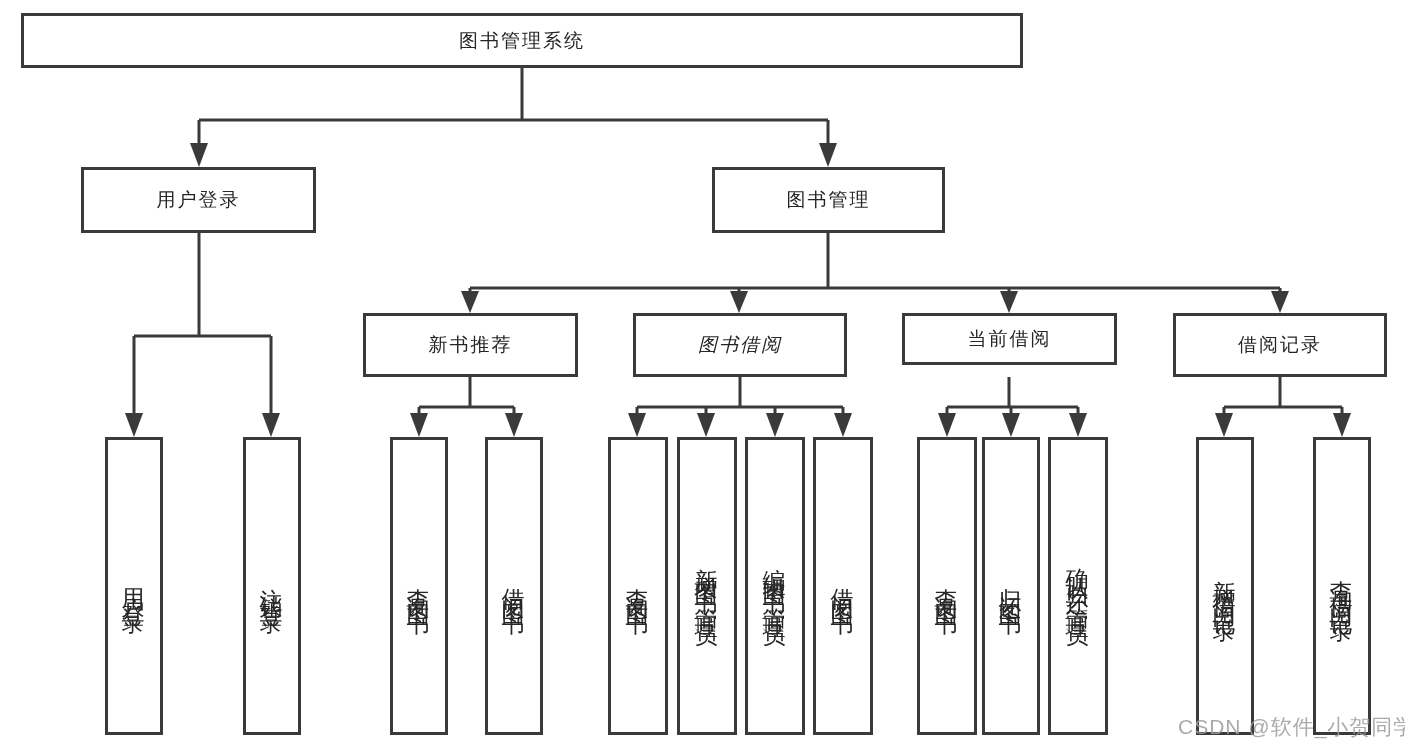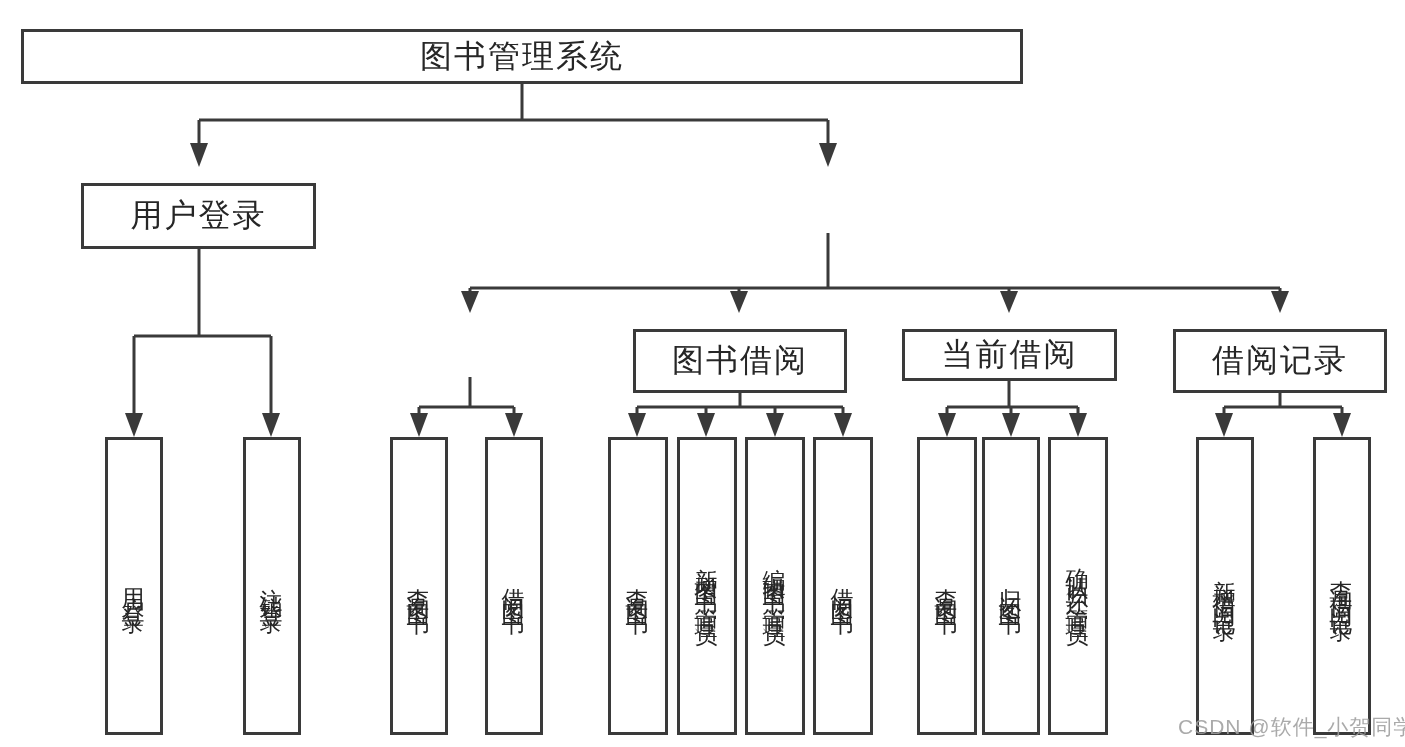--- a/index.html
+++ b/index.html
@@ -27,23 +27,22 @@
     background: #ffffff;
     border: 3px solid #3a3a3a;
     color: #262626;
     display: flex;
     align-items: center;
     justify-content: center;
     z-index: 2;
     white-space: nowrap;
   }
   .node.h {
-    font-size: 32px;
+    font-size: 19px;
     letter-spacing: 2px;
-    margin-top: 16px;
   }
   .node.v {
     writing-mode: vertical-rl;
     text-orientation: mixed;
     font-size: 23px;
     letter-spacing: 8px;
   }
   .watermark {
     position: absolute;
     left: 1178px;
@@ -103,22 +102,24 @@
       <polygon points="1069,413 1087,413 1078,437"></polygon>
 
       <polygon points="1215,413 1233,413 1224,437"></polygon>
       <polygon points="1333,413 1351,413 1342,437"></polygon>
     </g>
   </svg>
 
   <div class="node h" style="left:21px; top:13px; width:1002px; height:55px;">图书管理系统</div>
 
   <div class="node h" style="left:81px; top:167px; width:235px; height:66px;">用户登录</div>
+  <div class="node h" style="left:712px; top:167px; width:233px; height:66px;">图书管理</div>
 
-  <div class="node h" style="left:633px; top:313px; width:214px; height:64px;">图书借阅</div>
+  <div class="node h" style="left:363px; top:313px; width:215px; height:64px;">新书推荐</div>
+  <div class="node h" style="left:633px; top:313px; width:214px; height:64px;font-style:italic;">图书借阅</div>
   <div class="node h" style="left:902px; top:313px; width:215px; height:52px;">当前借阅</div>
   <div class="node h" style="left:1173px; top:313px; width:214px; height:64px;">借阅记录</div>
 
   <div class="node v" style="left:105px; top:437px; width:58px; height:298px;">用户登录</div>
   <div class="node v" style="left:243px; top:437px; width:58px; height:298px;">注销登录</div>
 
   <div class="node v" style="left:390px; top:437px; width:58px; height:298px;">查询图书</div>
   <div class="node v" style="left:485px; top:437px; width:58px; height:298px;">借阅图书</div>
 
   <div class="node v" style="left:608px; top:437px; width:60px; height:298px;">查询图书</div>

